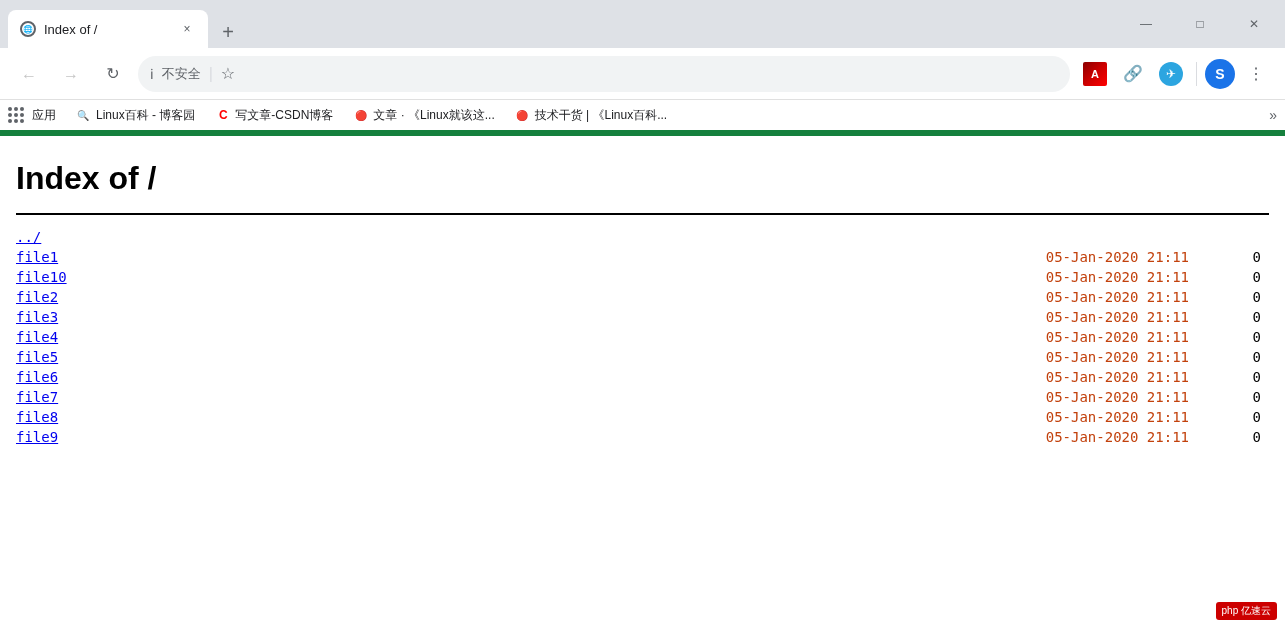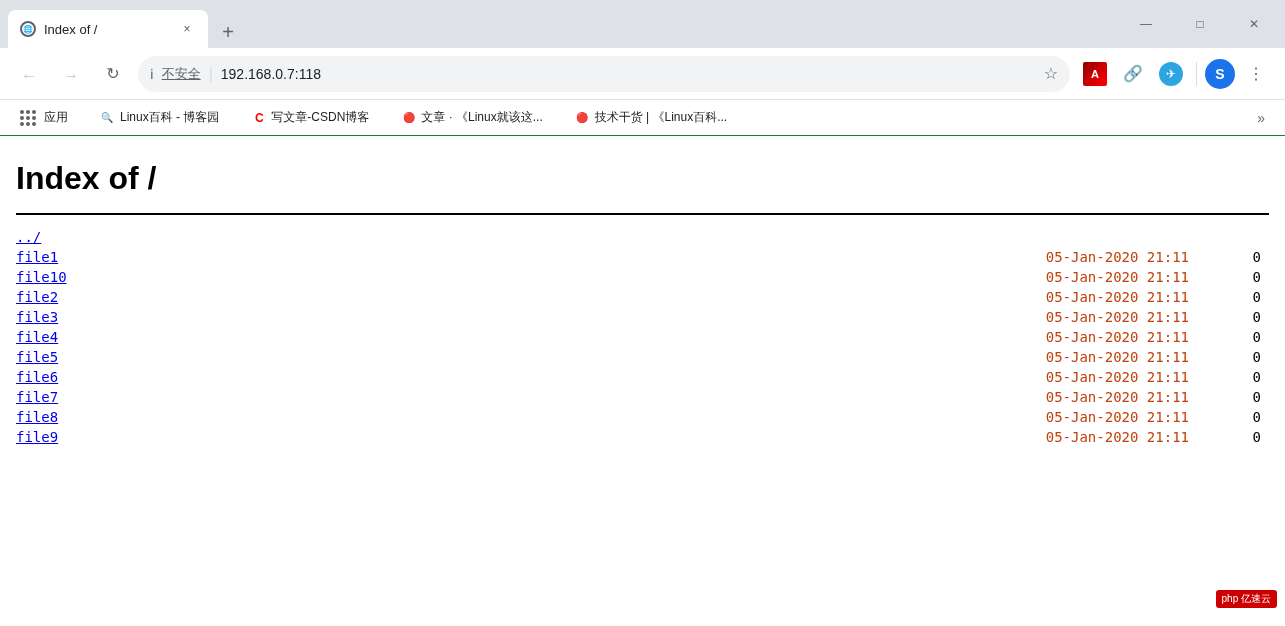--- a/index.html
+++ b/index.html
@@ -95,21 +95,20 @@
       padding: 0 12px;
       gap: 8px;
     }
     .security-icon {
       font-size: 14px;
       color: #5f6368;
     }
     .security-text {
       font-size: 13px;
       color: #5f6368;
-      text-decoration: underline;
     }
     .separator {
       color: #dadce0;
       font-size: 16px;
     }
     .url-text {
       font-size: 14px;
       color: #202124;
       flex: 1;
     }
@@ -144,23 +143,23 @@
       background: #dadce0;
       margin: 0 4px;
     }
 
     
     .bookmarks-bar {
       height: 36px;
       background: #fff;
       display: flex;
       align-items: center;
-      padding: 0 12px;
-      gap: 16px;
-      border-bottom: 1px solid #15803d;
+      padding: 0 0;
+      gap: 4px;
+      border-bottom: 6px solid #15803d;
       overflow: hidden;
     }
     .bookmark-item {
       display: flex; align-items: center; gap: 4px;
       padding: 4px 8px;
       border-radius: 16px;
       cursor: pointer;
       white-space: nowrap;
       font-size: 12px;
       color: #202124;
@@ -231,21 +230,21 @@
     .file-size {
       min-width: 80px;
       text-align: right;
       color: #000;
       padding-right: 8px;
     }
 
     
     .bottom-bar {
       position: fixed;
-      bottom: 16px;
+      bottom: 4px;
       right: 0;
       display: flex;
       align-items: center;
       padding: 2px 8px;
       background: rgba(255,255,255,0.9);
     }
     .php-badge {
       background: #c00;
       color: white;
       font-size: 10px;
@@ -304,21 +303,20 @@
 </div>
 
 <div class="nav-bar">
   <div class="nav-btn disabled">←</div>
   <div class="nav-btn disabled">→</div>
   <div class="nav-btn">↻</div>
   <div class="address-bar-wrap">
     <span class="security-icon">ℹ</span>
     <span class="security-text">不安全</span>
     <span class="separator">|</span>
-    <span class="url-text">192.168.0.7:118</span>
     <span class="bookmark-icon">☆</span>
   </div>
   <div class="toolbar-icons">
     <div class="toolbar-icon-btn">
       <div class="acrobat-icon">A</div>
     </div>
     <div class="toolbar-icon-btn">
       <span>🔗</span>
     </div>
     <div class="toolbar-icon-btn">

